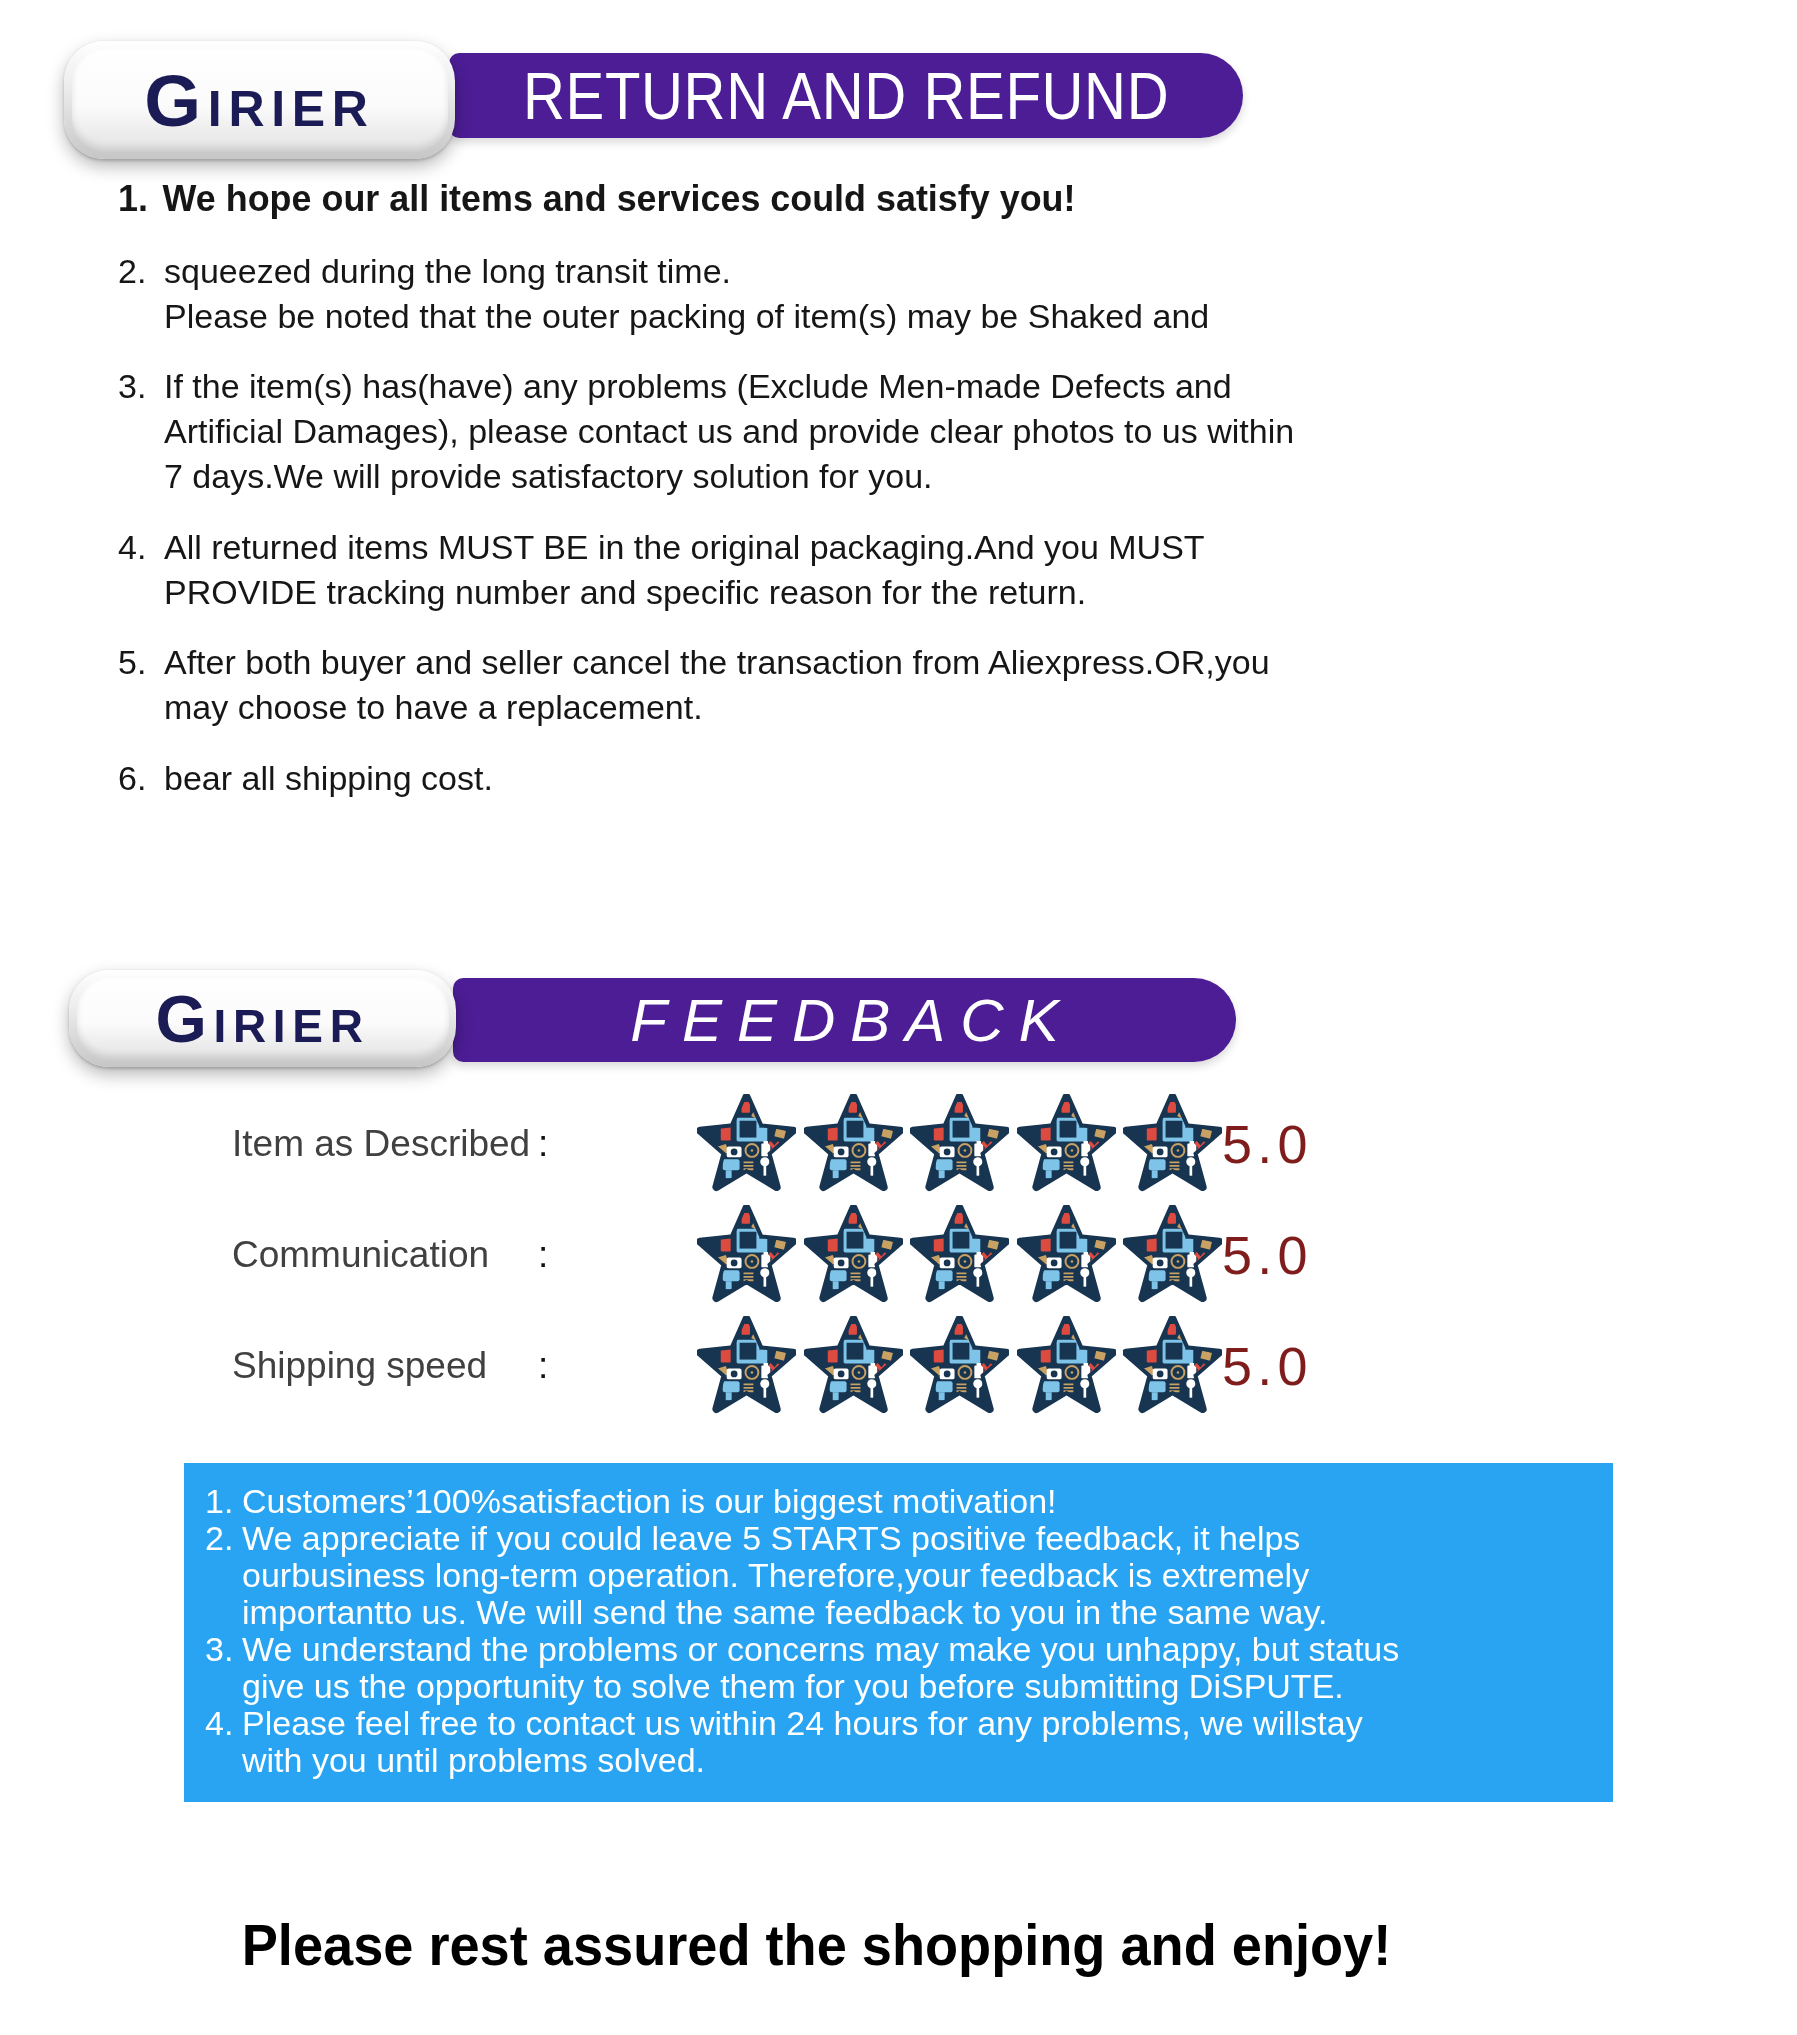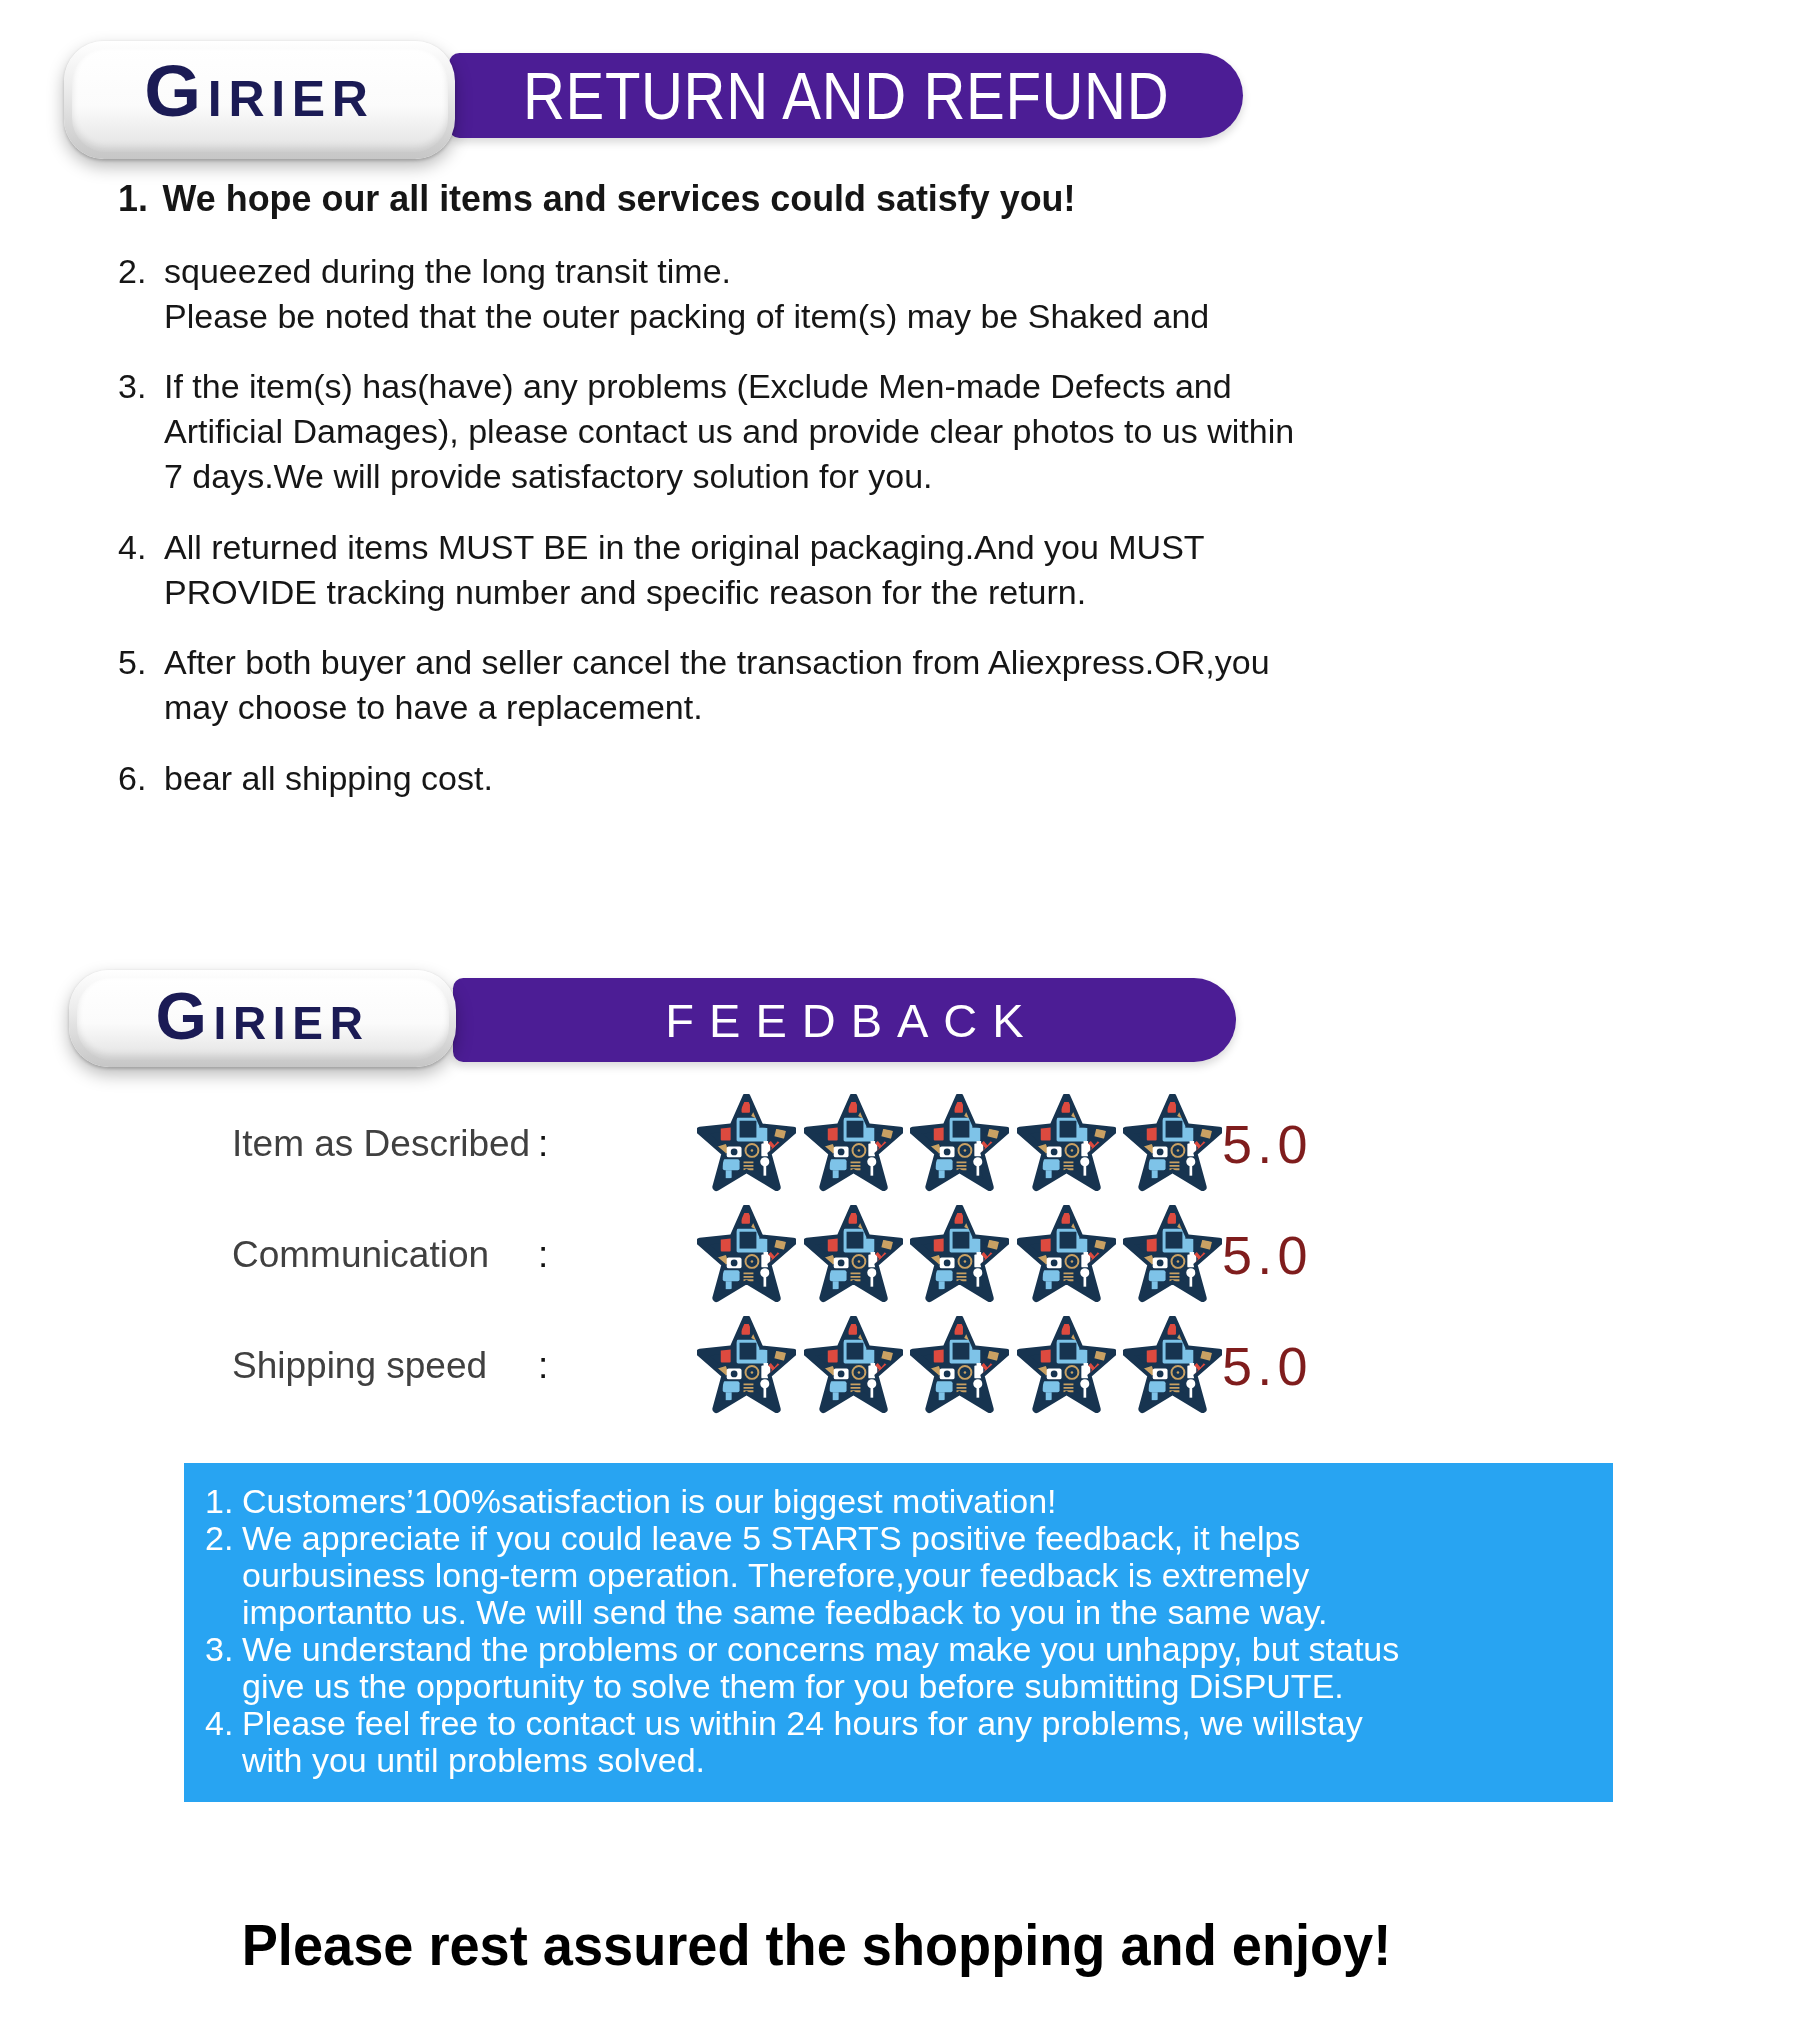--- a/index.html
+++ b/index.html
@@ -12,21 +12,21 @@
   .logo-pill {
     position:absolute; border-radius:40px;
     background:linear-gradient(180deg,#ffffff 0%,#ececec 40%,#c6c6c6 100%);
     box-shadow:0 7.5px 16.5px rgba(0,0,0,0.28), 0 1.5px 3px rgba(0,0,0,0.18);
     z-index:2;
   }
   .logo-pill .inner {
     position:absolute; inset:7.5px; border-radius:34px;
     background:linear-gradient(180deg,#ffffff 0%,#fbfbfb 55%,#e2e2e2 100%);
     box-shadow:inset 0 -4.5px 7.5px rgba(0,0,0,0.10);
-    display:flex; align-items:flex-start; justify-content:center;
+    display:flex; align-items:center; justify-content:center;
   }
   .logo-text { color:#1b1b55; font-weight:bold; letter-spacing:6.7px; white-space:nowrap; }
   .logo-text .g   { font-size:73px; }
   .logo-text .rest{ font-size:50px; }
   .pill-2 .logo-text .g   { font-size:66px; }
   .pill-2 .logo-text .rest{ font-size:46px; }
 
   
   .banner {
     position:absolute; background:#4c1d95; color:#ffffff;
@@ -34,21 +34,21 @@
     border-radius:10.5px 43px 43px 10.5px;
     box-shadow:0 4.5px 9px rgba(0,0,0,0.15);
     z-index:1;
   }
   .banner-1 { left:449px; top:53px;   width:794px; height:85px; }
   .banner-2 { left:453px; top:978px; width:783px; height:84px; }
   .banner-1 .banner-text {
     font-size:66px; white-space:nowrap; transform:scaleX(0.88); letter-spacing:0.7px;
   }
   .banner-2 .banner-text {
-    font-size:47px; white-space:nowrap; letter-spacing:15px; padding-left:15px;
+    font-size:60px; white-space:nowrap; letter-spacing:15px; padding-left:15px;font-style:italic;
   }
   .pill-1 { left:64px; top:41px;   width:391px; height:118px; }
   .pill-2 { left:69px; top:970px; width:387px; height:97px; }
 
   
   .policy { position:absolute; left:118px; top:174px; width:1521px; }
   .p-item { display:flex; font-size:34px; line-height:45px; color:#161616; margin-bottom:25.5px; }
   .p-item .num { flex:none; width:46px; }
   .p-item .txt { flex:1; }
   .p-item .line { display:block; }

